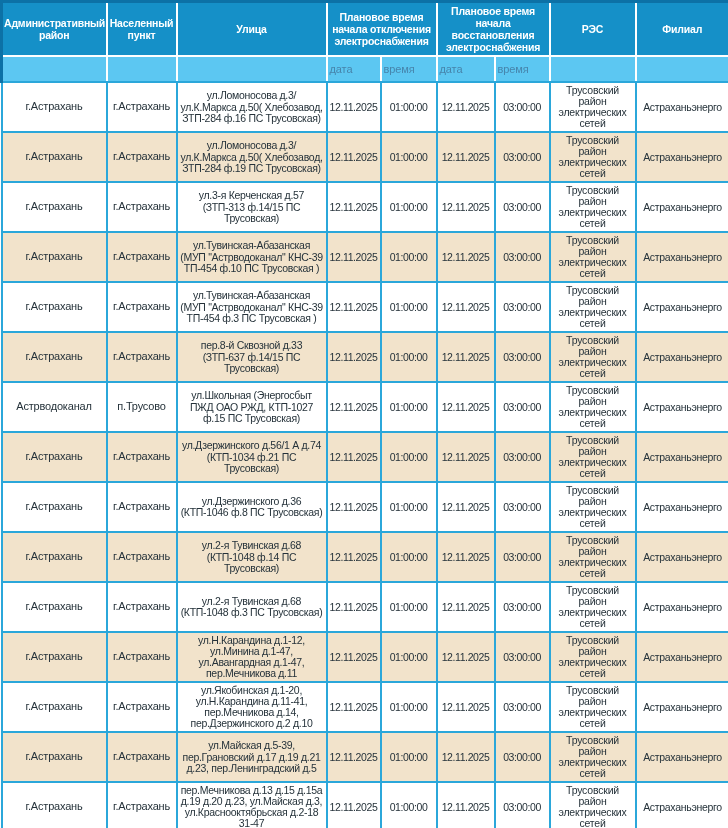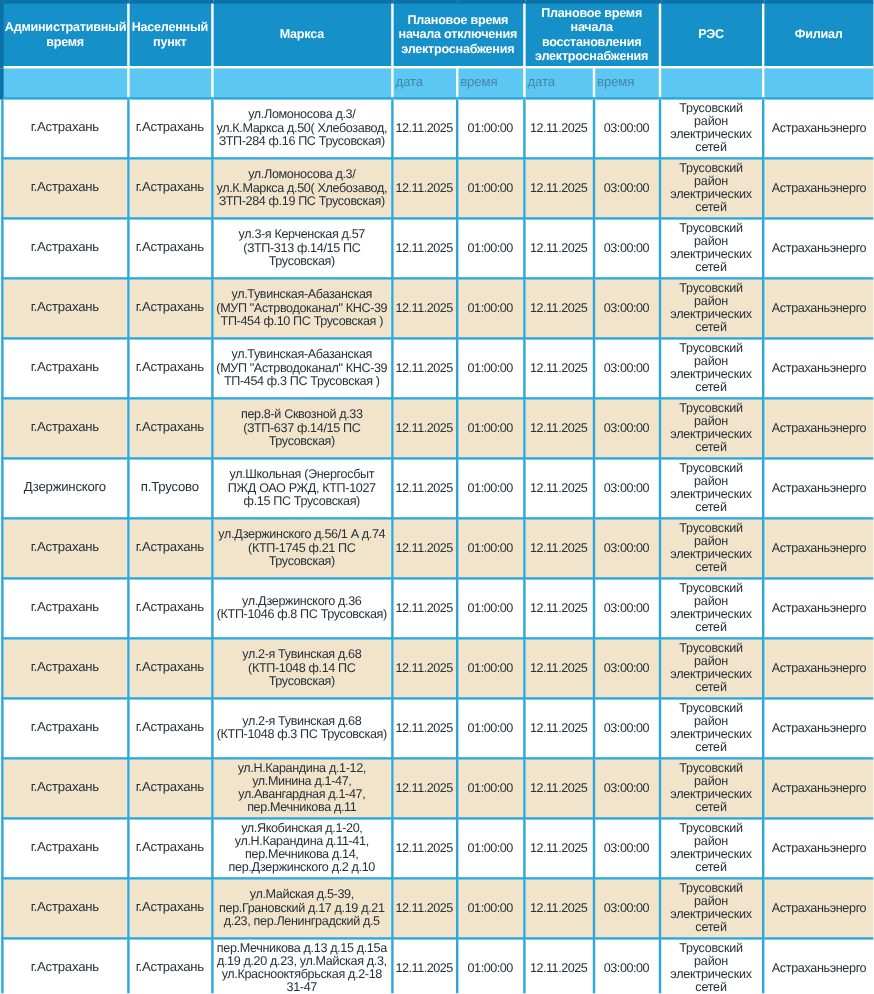--- a/index.html
+++ b/index.html
@@ -57,23 +57,23 @@
         <col style="width:150px">
       <col style="width:54px">
         <col style="width:56px">
         <col style="width:58px">
         <col style="width:55px">
       <col style="width:86px">
         <col style="width:94px">
     </colgroup>
     <thead>
       <tr class="group">
-        <th>Административный время</th>
+        <th>Административный район</th>
         <th>Населенный пункт</th>
-        <th>Маркса</th>
+        <th>Улица</th>
         <th colspan="2">Плановое время начала отключения электроснабжения</th>
         <th colspan="2">Плановое время начала восстановления электроснабжения</th>
         <th>РЭС</th>
         <th>Филиал</th>
       </tr>
       <tr class="sub">
         <th></th>
         <th></th>
         <th></th>
         <th>дата</th>
@@ -145,34 +145,34 @@
         <td>г.Астрахань</td>
         <td class="street">пер.8-й Сквозной д.33 (ЗТП-637 ф.14/15 ПС Трусовская)</td>
         <td class="num">12.11.2025</td>
         <td class="num">01:00:00</td>
         <td class="num">12.11.2025</td>
         <td class="num">03:00:00</td>
         <td class="res">Трусовский район электрических сетей</td>
         <td class="branch">Астраханьэнерго</td>
       </tr>
       <tr>
-        <td>Дзержинского</td>
+        <td>Астрводоканал</td>
         <td>п.Трусово</td>
         <td class="street">ул.Школьная (Энергосбыт ПЖД ОАО РЖД, КТП-1027 ф.15 ПС Трусовская)</td>
         <td class="num">12.11.2025</td>
         <td class="num">01:00:00</td>
         <td class="num">12.11.2025</td>
         <td class="num">03:00:00</td>
         <td class="res">Трусовский район электрических сетей</td>
         <td class="branch">Астраханьэнерго</td>
       </tr>
       <tr class="alt">
         <td>г.Астрахань</td>
         <td>г.Астрахань</td>
-        <td class="street">ул.Дзержинского д.56/1 А д.74 (КТП-1745 ф.21 ПС Трусовская)</td>
+        <td class="street">ул.Дзержинского д.56/1 А д.74 (КТП-1034 ф.21 ПС Трусовская)</td>
         <td class="num">12.11.2025</td>
         <td class="num">01:00:00</td>
         <td class="num">12.11.2025</td>
         <td class="num">03:00:00</td>
         <td class="res">Трусовский район электрических сетей</td>
         <td class="branch">Астраханьэнерго</td>
       </tr>
       <tr>
         <td>г.Астрахань</td>
         <td>г.Астрахань</td>

